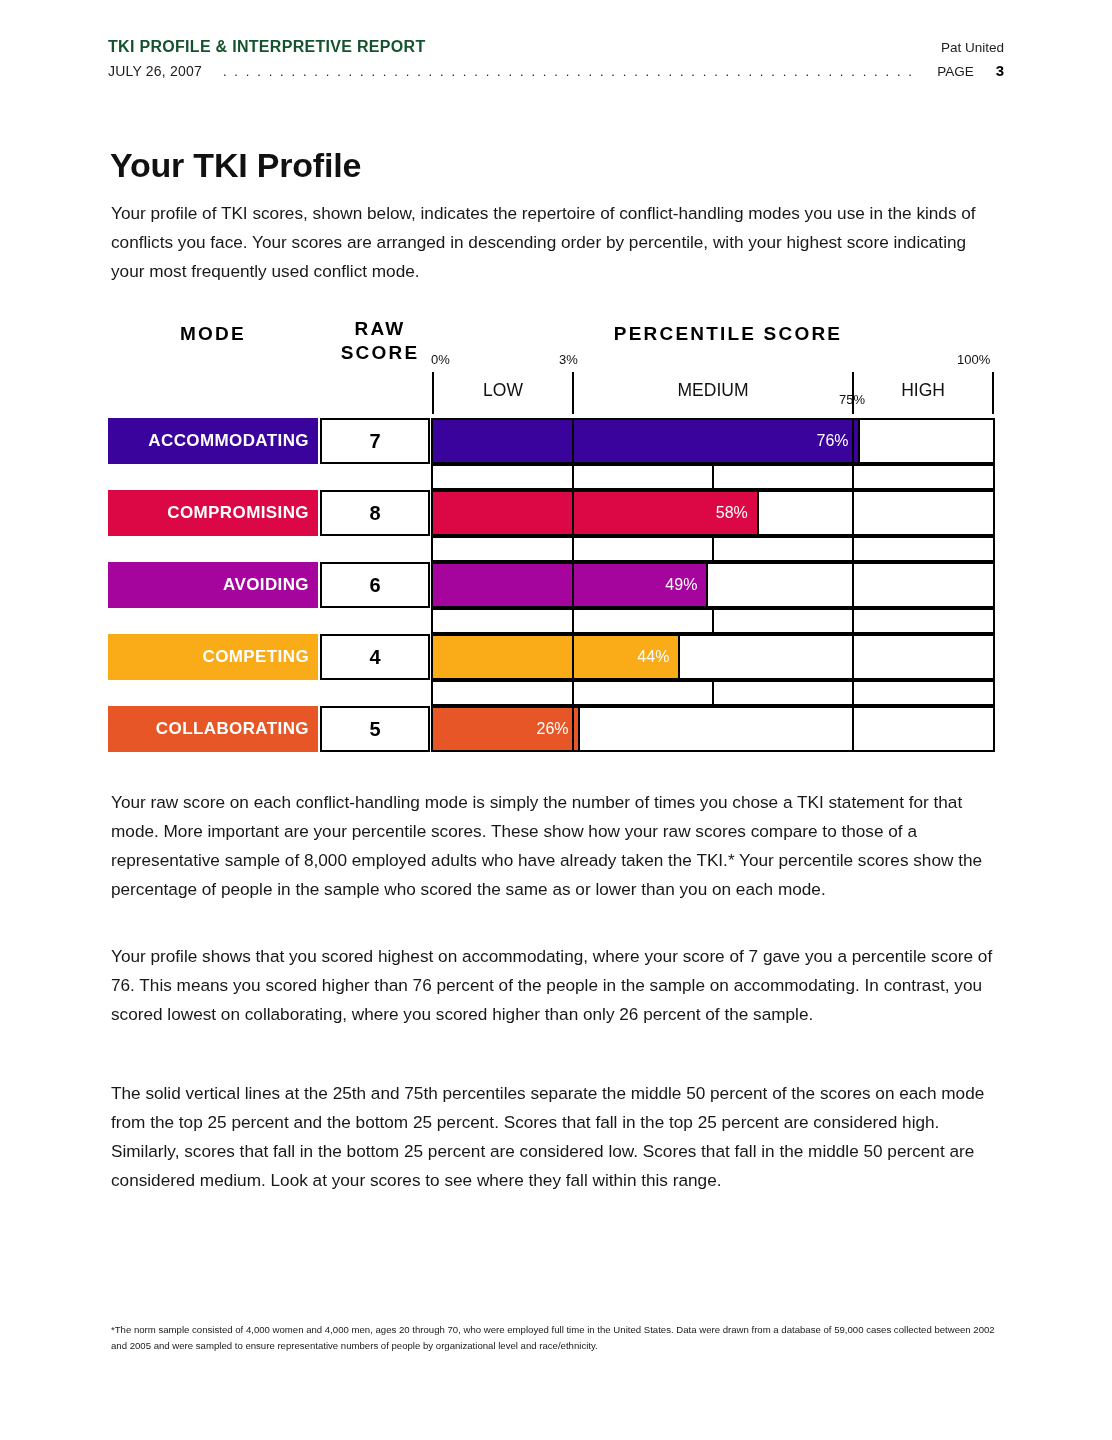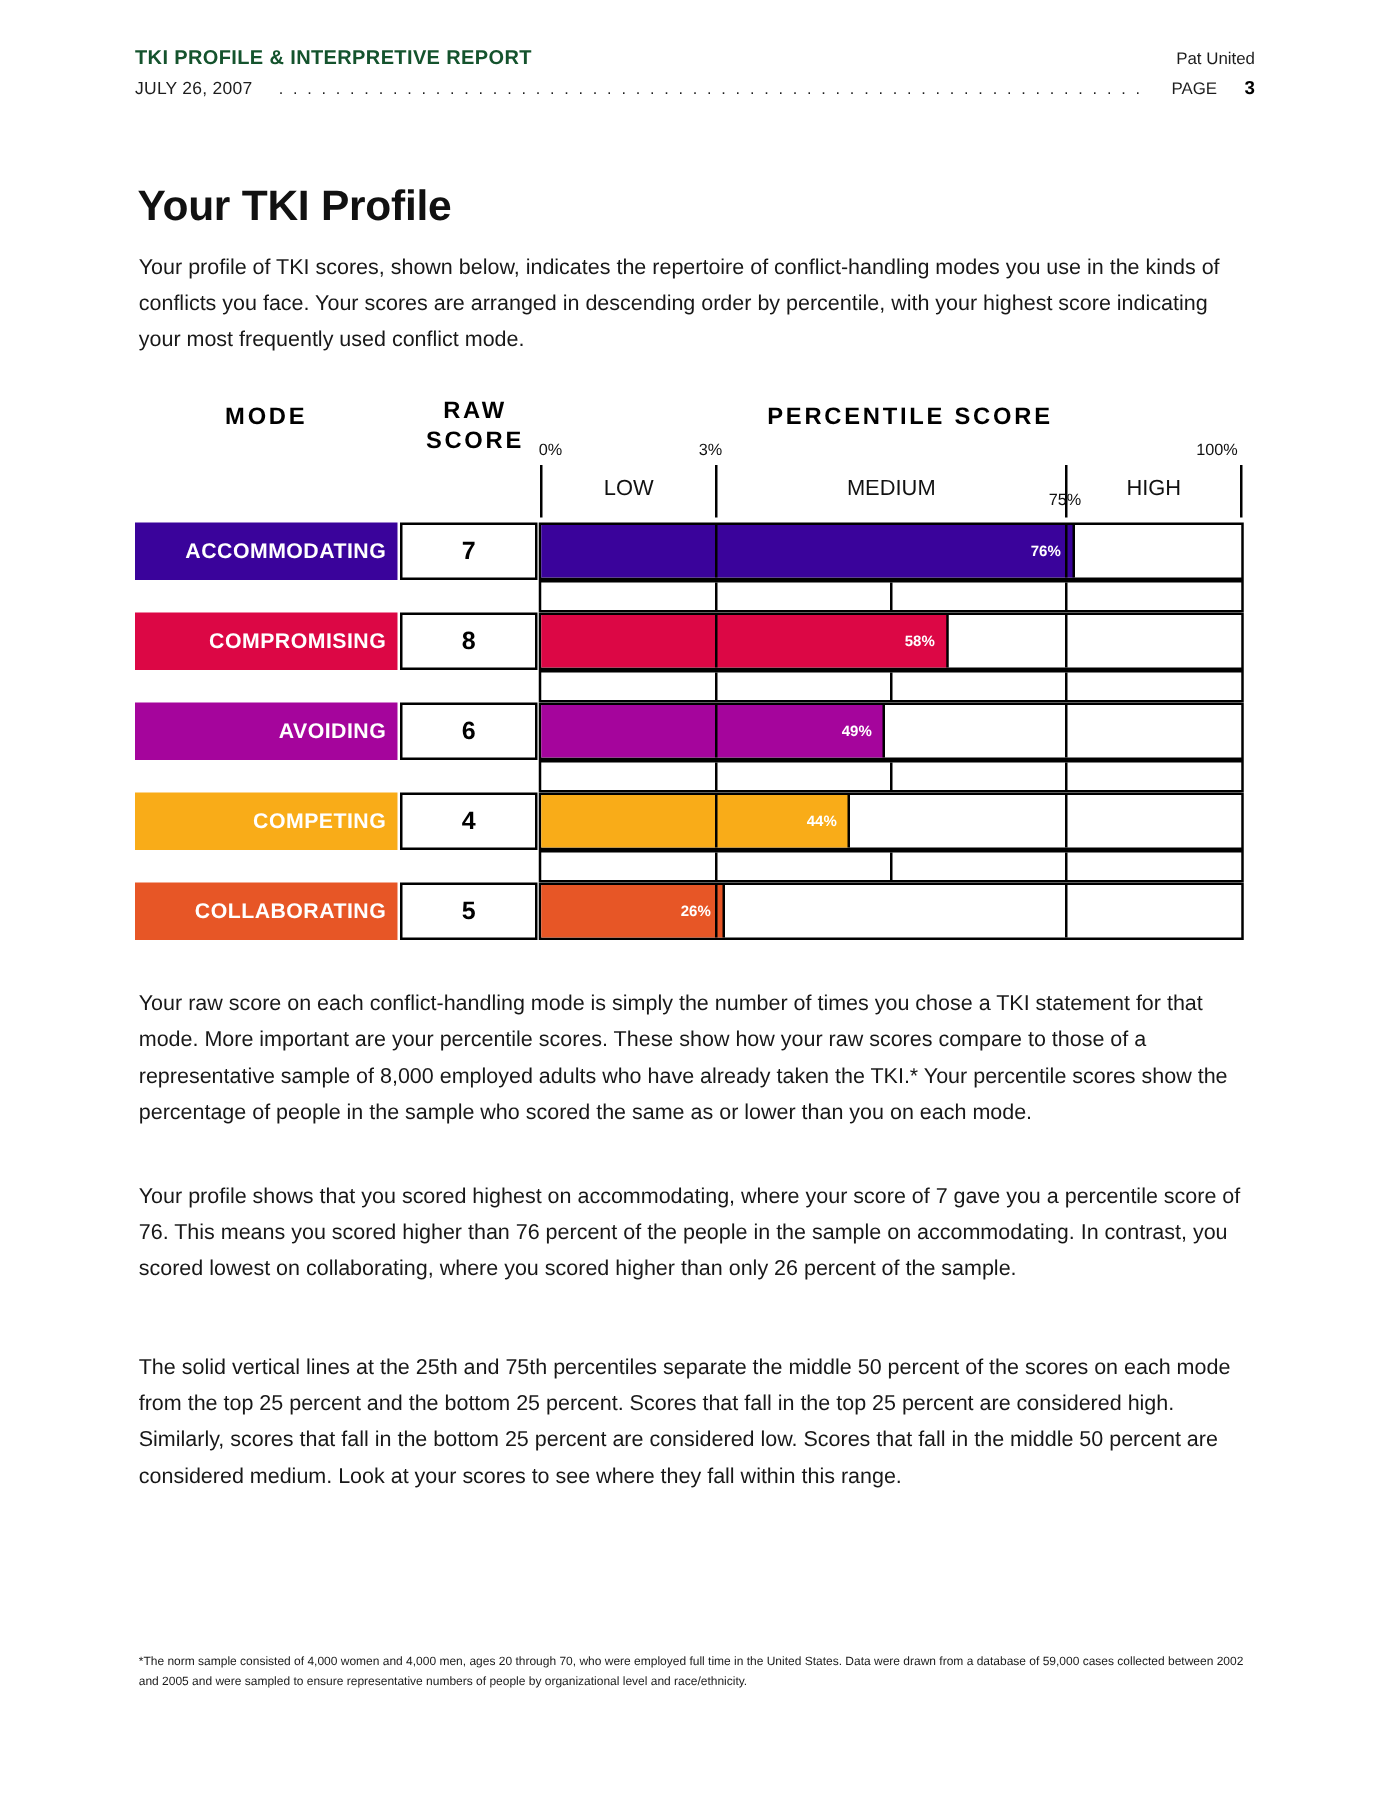--- a/index.html
+++ b/index.html
@@ -236,22 +236,22 @@
     position: absolute;
     left: 0;
     top: 0;
     bottom: 0;
     display: flex;
     align-items: center;
     justify-content: flex-end;
     box-sizing: border-box;
     padding-right: 10px;
     color: #fff;
-    font-weight: bold;
-    font-size: 12px;
+    font-weight: normal;
+    font-size: 16px;
   }
   .bar-endline {
     position: absolute;
     top: 0; bottom: 0;
     width: 2px;
     background: #000;
   }
 
   
   .footnote {

